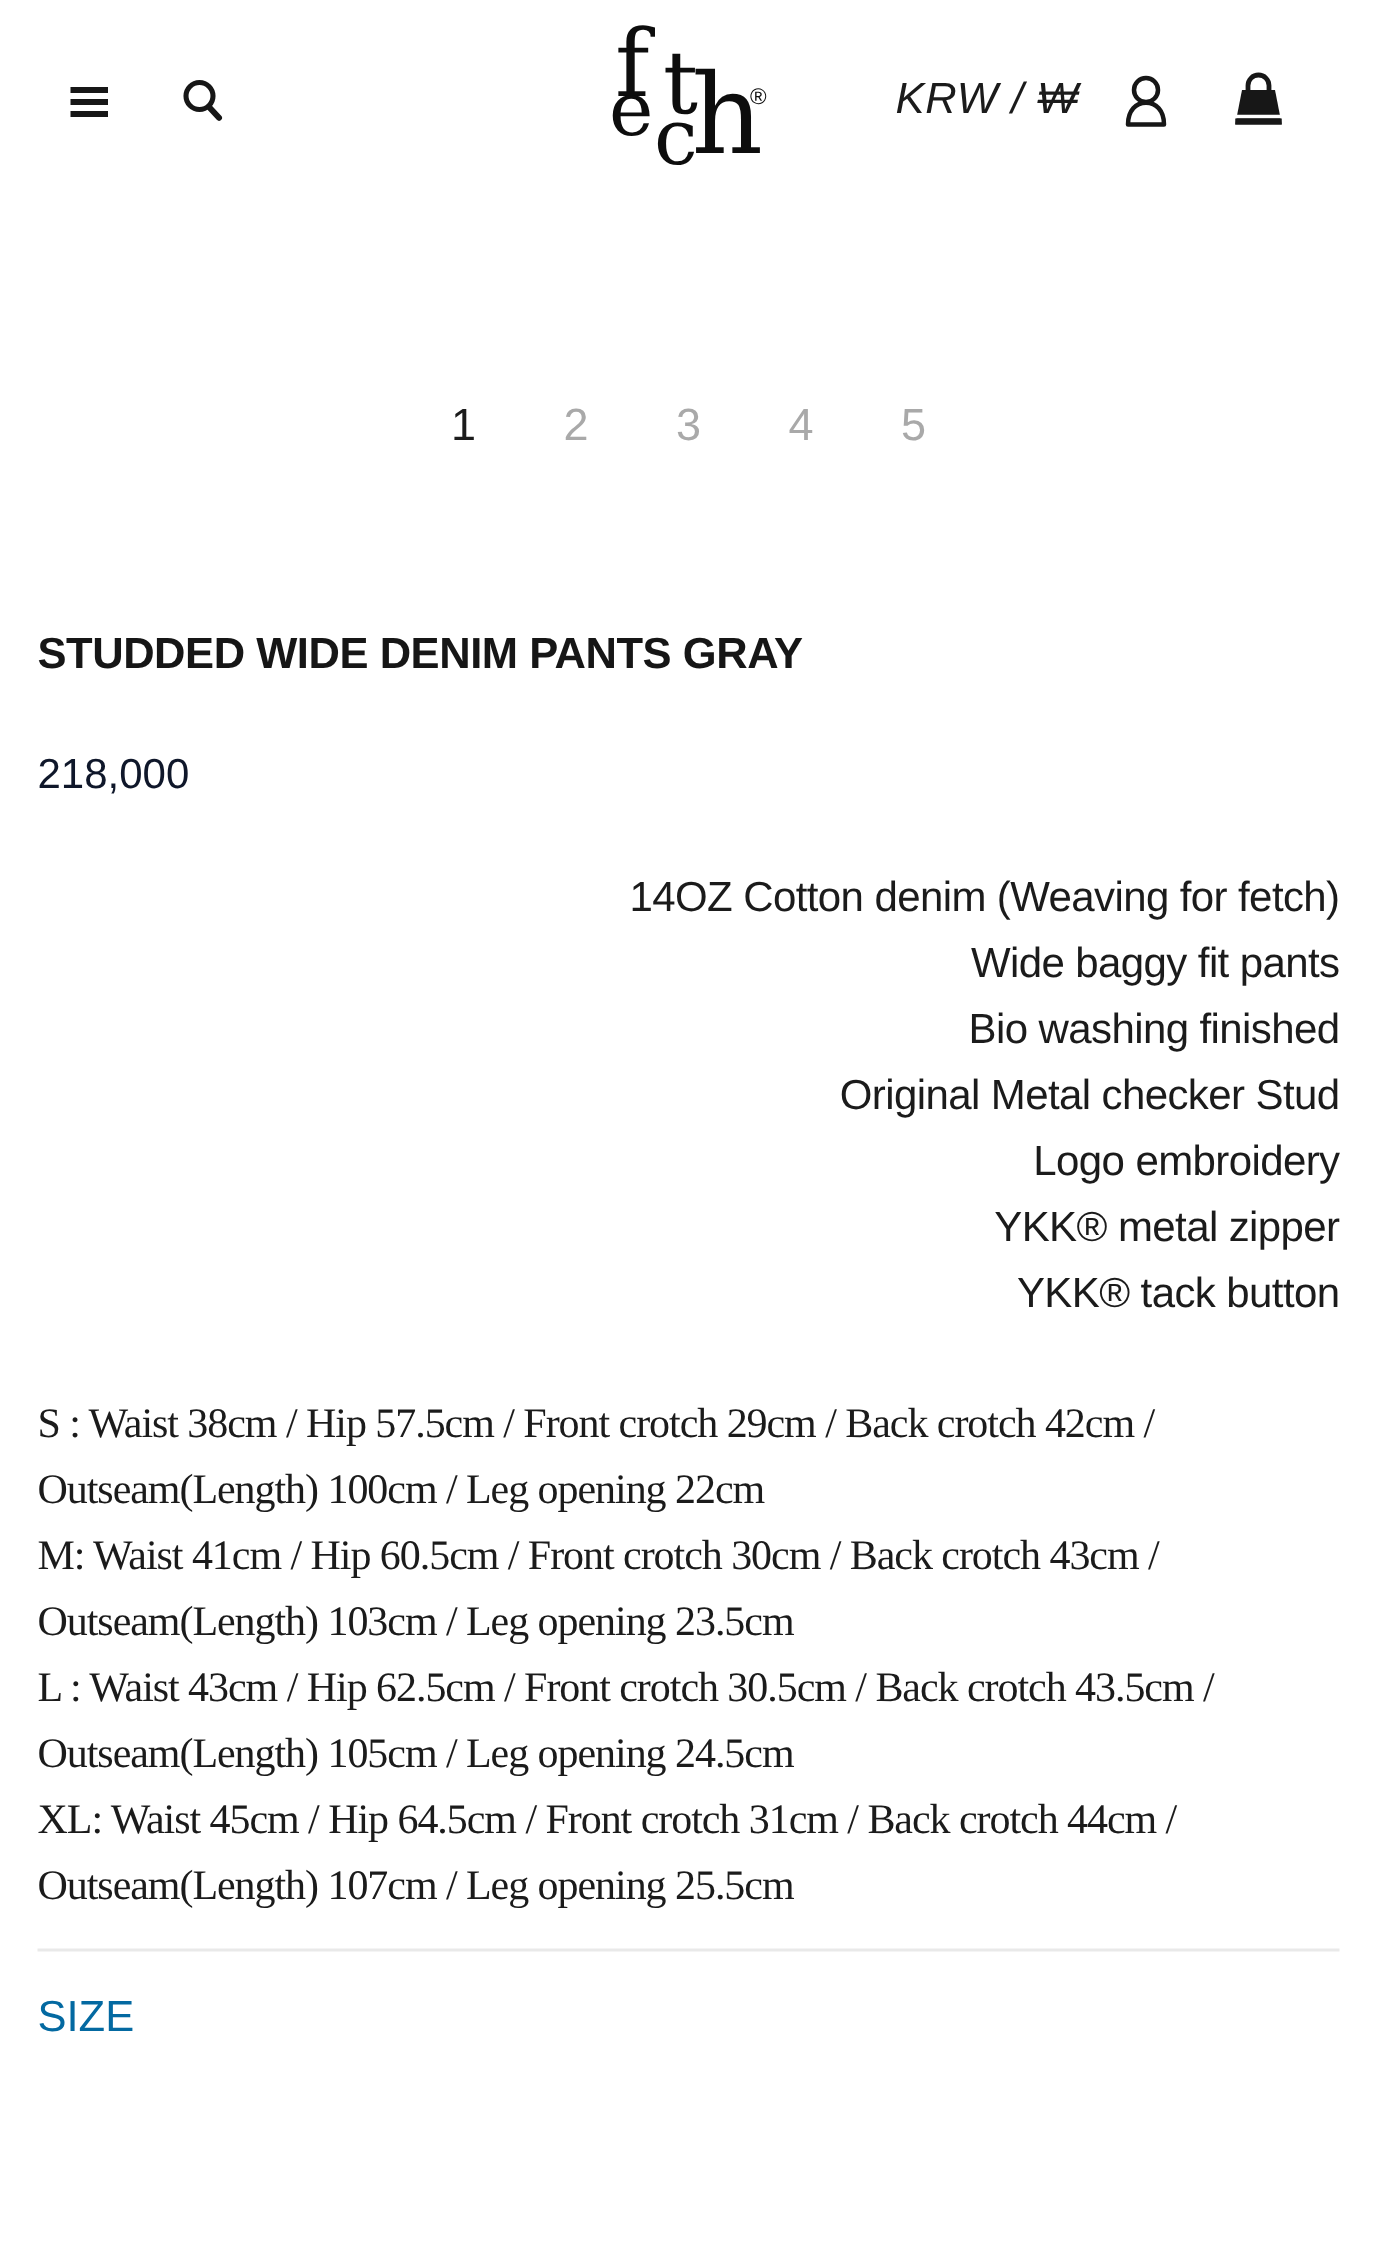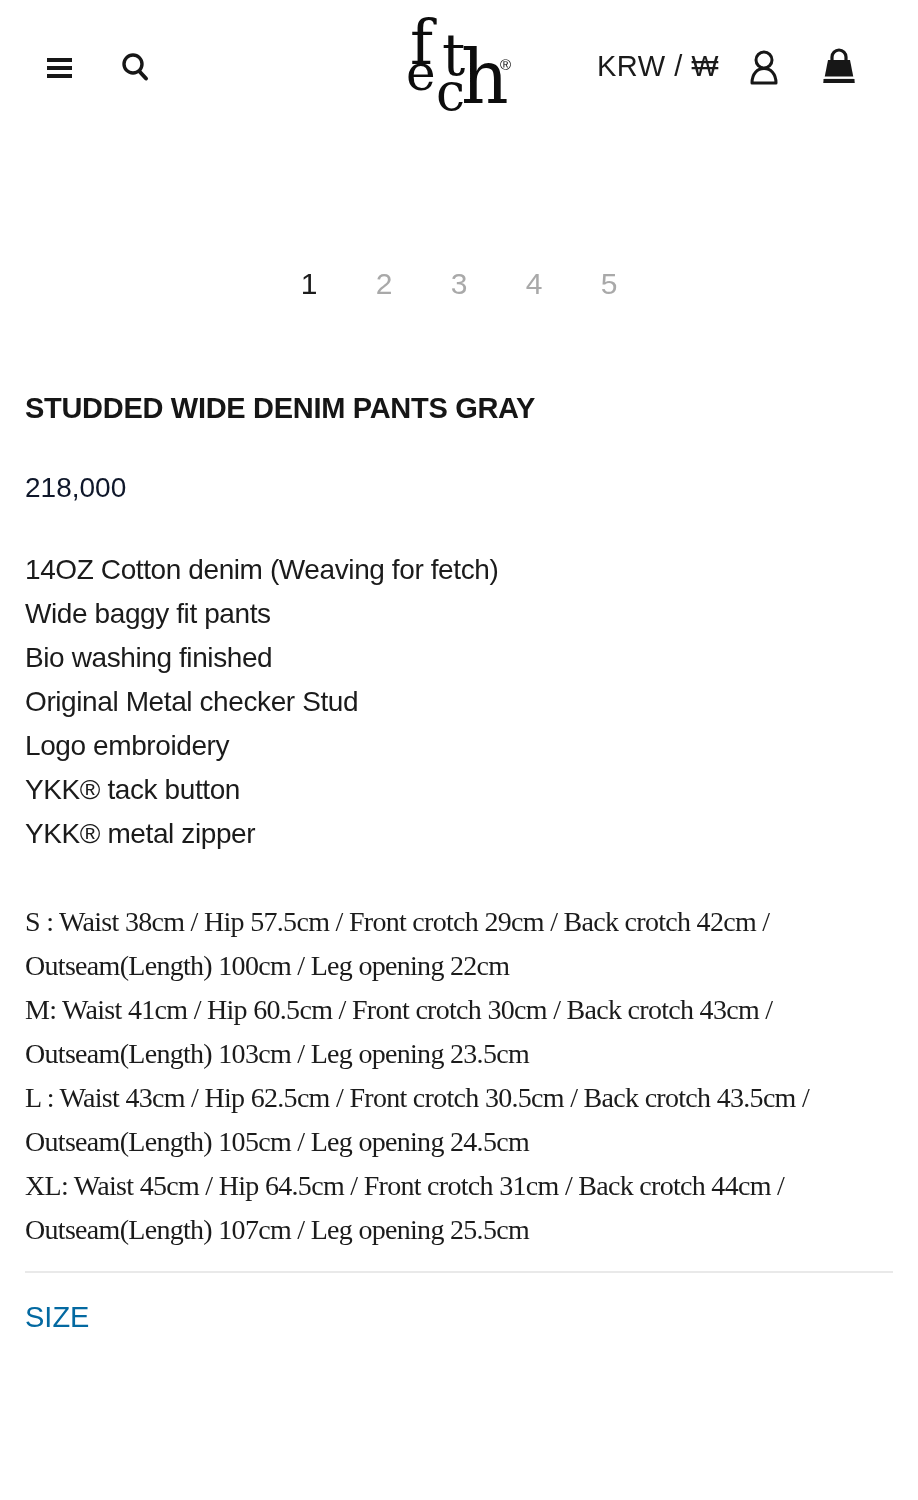--- a/index.html
+++ b/index.html
@@ -19,20 +19,21 @@
   .search-btn { left: 121px; top: 52px; width: 30px; height: 32px; }
   .account-btn{ left: 748px; top: 50px; width: 32px; height: 36px; }
   .bag-btn    { left: 820px; top: 46px; width: 38px; height: 40px; }
 
   .currency-btn {
     position: absolute; left: 597px; top: 50px;
     background: none; border: none; padding: 0; cursor: pointer;
     font-family: "Liberation Sans", sans-serif;
     font-size: 29px; color: #1b1b1b; letter-spacing: 0.5px;
     white-space: nowrap;
+    font-style: italic;
   }
 
   
   .logo { position: absolute; left: 408px; top: 0; width: 110px; height: 126px; cursor: pointer; }
   .logo span {
     position: absolute;
     font-family: "DejaVu Serif", serif;
     color: #0d0d0d; line-height: 1;
   }
   .logo .l-f { left: 2px;   top: 12px; font-size: 62px; }
@@ -48,33 +49,33 @@
     margin-top: 138px; height: 32px;
   }
   .page-num {
     width: 30px; text-align: center;
     font-size: 30px; line-height: 32px;
     color: #a9a9a9; cursor: pointer;
   }
   .page-num.active { color: #1c1c1c; }
 
   
-  .product-info { margin-top: 86px; padding: 0 25px; }
+  .product-info { margin-top: 114px; padding: 0 25px; }
 
   .product-title {
     margin: 0;
     font-size: 29px; font-weight: bold;
     letter-spacing: -0.3px; line-height: 44px;
     color: #161616;
   }
   .product-price {
     margin: 36px 0 0 0;
     font-size: 28px; line-height: 44px; color: #0f172a;
   }
-  .description { margin-top: 38px; }
+  .description { margin-top: 38px; text-align: right; }
   .description p, .sizes p {
     margin: 0;
     font-size: 28px; line-height: 44px;
     letter-spacing: -0.4px; color: #1b1b1b;
   }
   .sizes { margin-top: 44px; }
   .sizes p { letter-spacing: -0.7px; font-family: Liberation Serif, serif; }
 
   .divider { height: 2px; background: #e9e9e9; margin-top: 19px; }
 
@@ -156,22 +157,22 @@
   <h1 class="product-title">STUDDED WIDE DENIM PANTS GRAY</h1>
 
   <p class="product-price">218,000</p>
 
   <div class="description">
     <p>14OZ Cotton denim (Weaving for fetch)</p>
     <p>Wide baggy fit pants</p>
     <p>Bio washing finished</p>
     <p>Original Metal checker Stud</p>
     <p>Logo embroidery</p>
+    <p>YKK® metal zipper</p>
     <p>YKK® tack button</p>
-    <p>YKK® metal zipper</p>
   </div>
 
   <div class="sizes">
     <p>S : Waist 38cm / Hip 57.5cm / Front crotch 29cm / Back crotch 42cm / Outseam(Length) 100cm / Leg opening 22cm</p>
     <p>M: Waist 41cm / Hip 60.5cm / Front crotch 30cm / Back crotch 43cm / Outseam(Length) 103cm / Leg opening 23.5cm</p>
     <p>L : Waist 43cm / Hip 62.5cm / Front crotch 30.5cm / Back crotch 43.5cm / Outseam(Length) 105cm / Leg opening 24.5cm</p>
     <p>XL: Waist 45cm / Hip 64.5cm / Front crotch 31cm / Back crotch 44cm / Outseam(Length) 107cm / Leg opening 25.5cm</p>
   </div>
 
   <div class="divider"></div>

